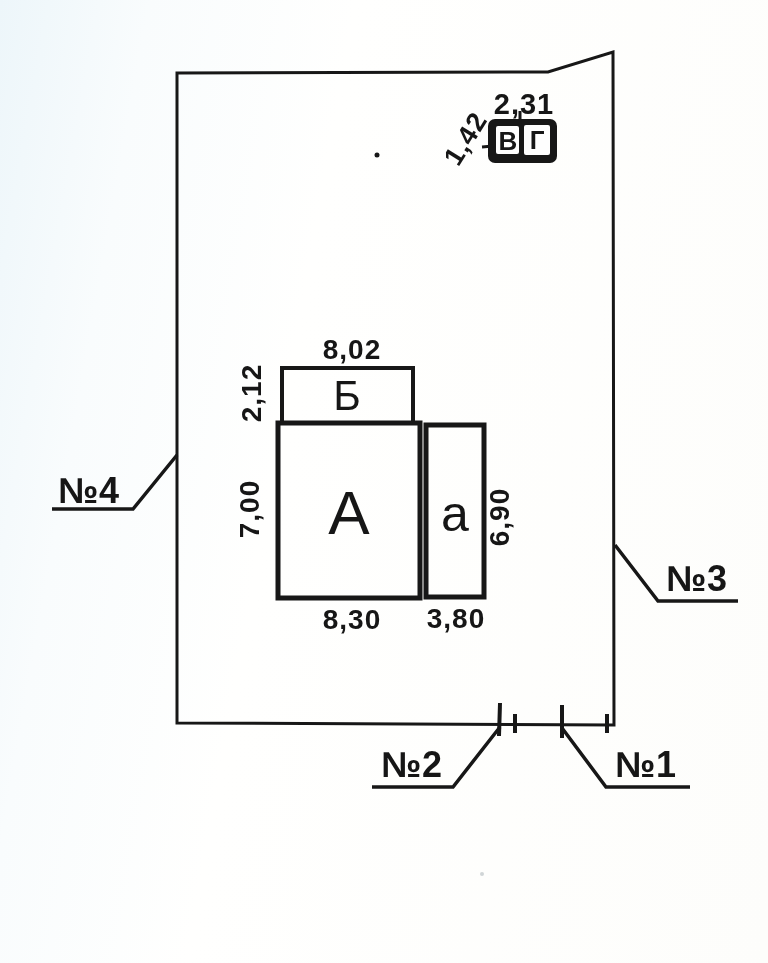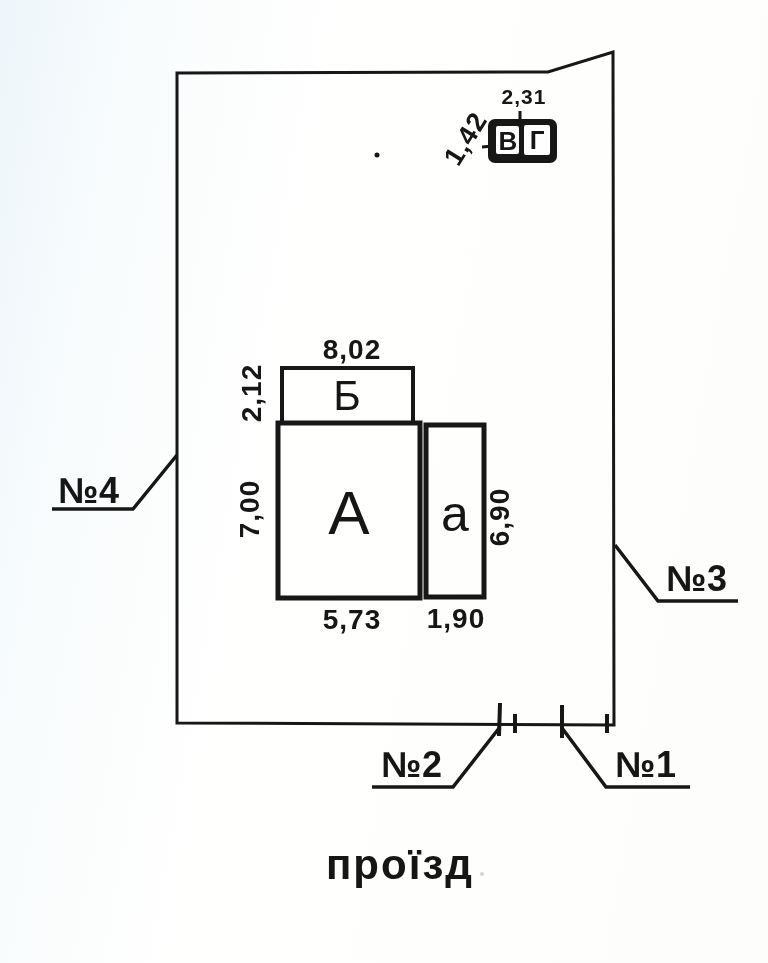--- a/index.html
+++ b/index.html
@@ -60,25 +60,24 @@
   <div class="lbl bldg" style="left:349px;top:513px;font-size:62px">А</div>
   <div class="lbl bldg" style="left:455px;top:514px;font-size:50px">а</div>
   <div class="lbl bldg" style="left:347px;top:396px;font-size:42px">Б</div>
   <div class="lbl cell" style="left:508px;top:141px">В</div>
   <div class="lbl cell" style="left:537px;top:140px">Г</div>
 
   <div class="lbl dim" style="left:352px;top:350px">8,02</div>
   <div class="lbl dim vert" style="left:252px;top:393px">2,12</div>
   <div class="lbl dim vert" style="left:250px;top:509px">7,00</div>
   <div class="lbl dim vert" style="left:500px;top:517px">6,90</div>
-  <div class="lbl dim" style="left:352px;top:620px">5,73</div>
-  <div class="lbl dim" style="left:456px;top:619px">1,90</div>
-  <div class="lbl dim" style="left:524px;top:96px;font-size:21px">2,31</div>
+  <div class="lbl dim" style="left:352px;top:620px">8,30</div>
+  <div class="lbl dim" style="left:456px;top:619px">3,80</div>
+  <div class="lbl dim" style="left:524px;top:104px;font-size:29px">2,31</div>
   <div class="lbl dim slant" style="left:466px;top:139px;font-size:27px">1,42</div>
 
   <div class="lbl marker" style="left:89px;top:491px">№4</div>
   <div class="lbl marker" style="left:697px;top:579px">№3</div>
   <div class="lbl marker" style="left:412px;top:765px">№2</div>
   <div class="lbl marker" style="left:646px;top:765px">№1</div>
 
-  <div class="lbl caption" style="left:400px;top:865px">проїзд</div>
 
 </div>
 
 </body></html>

